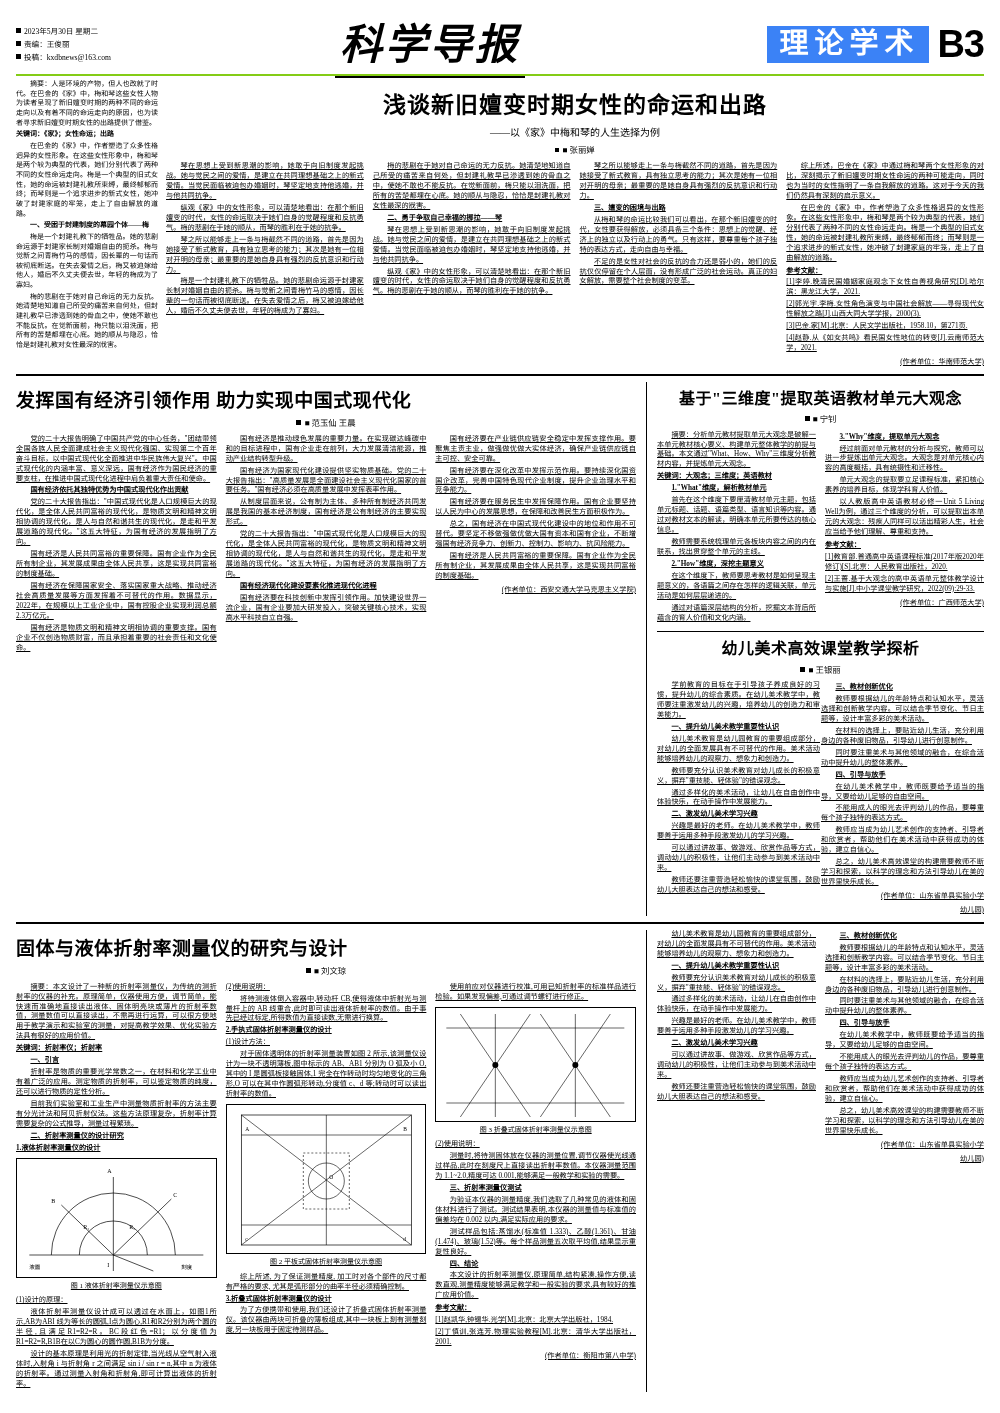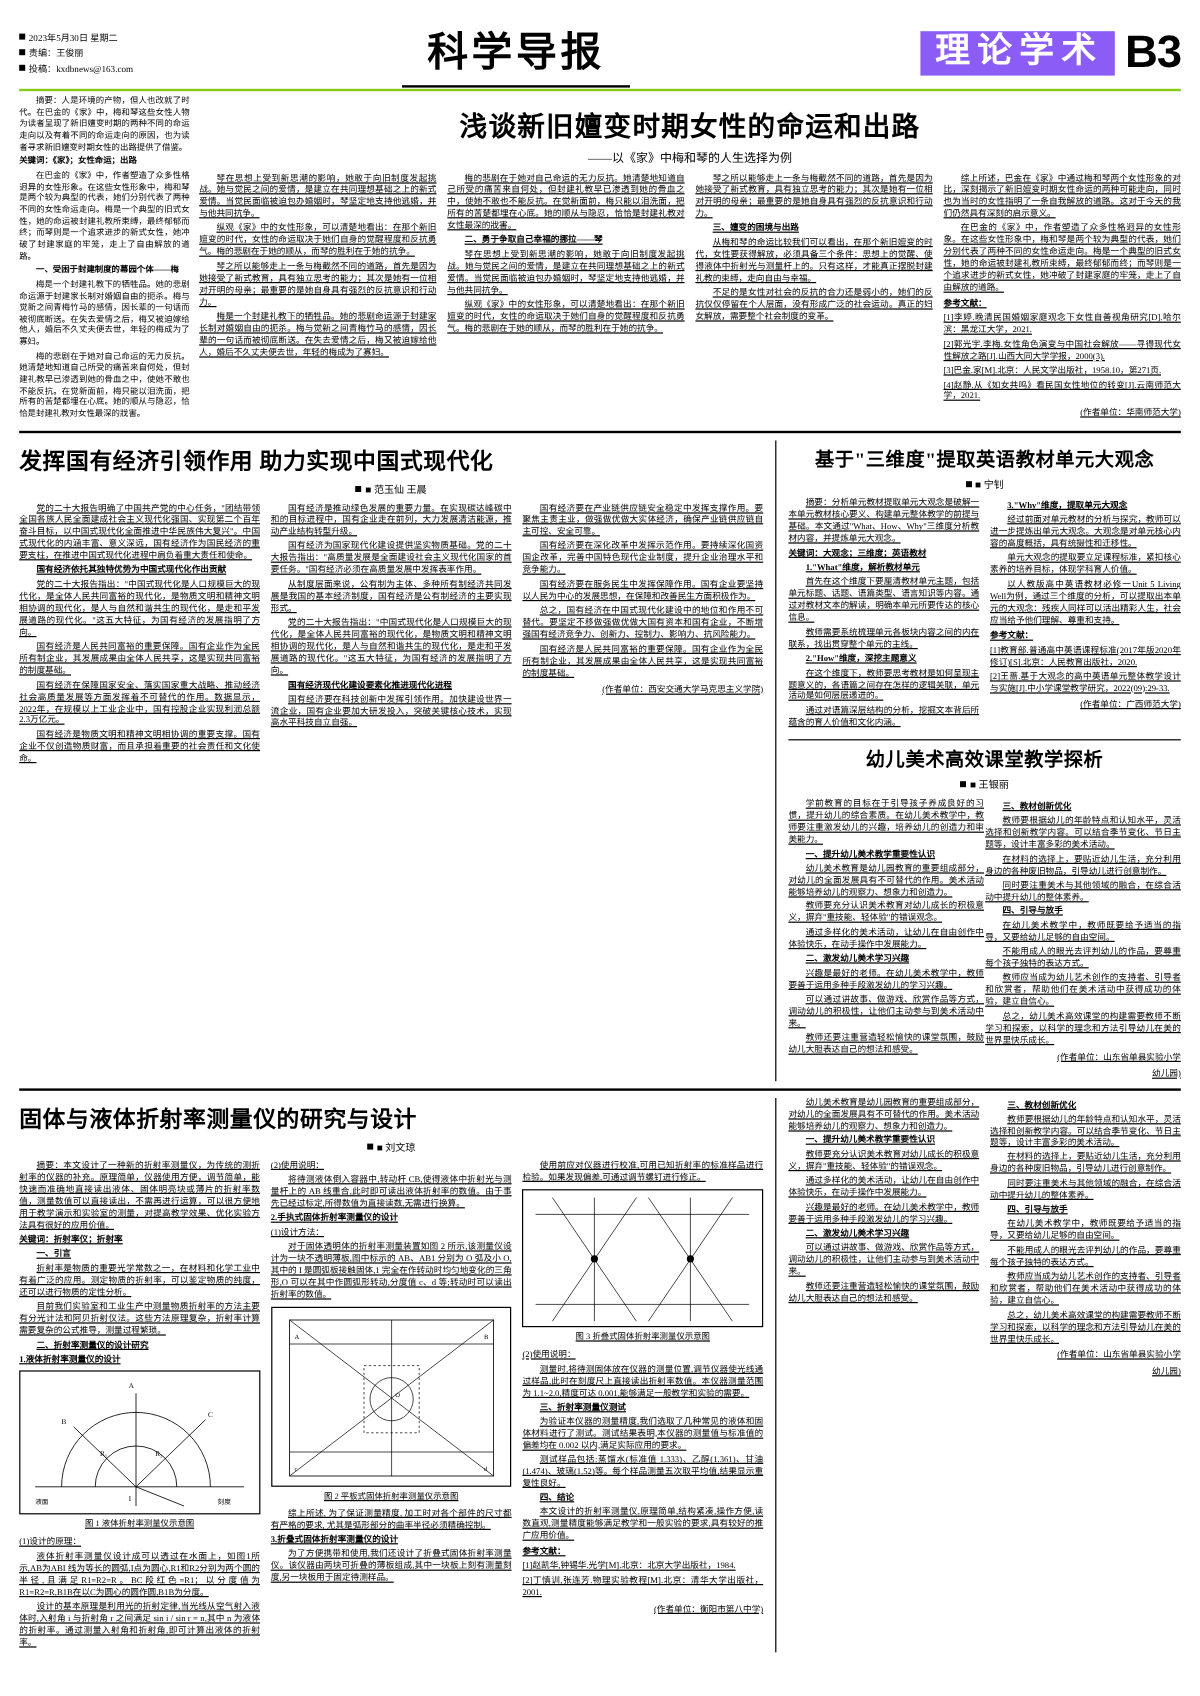--- a/index.html
+++ b/index.html
@@ -16,27 +16,28 @@
   .page { width:1000px; height:1413px; padding:14px 16px 8px 16px; position:relative; }
 
   
   .masthead { display:flex; align-items:center; height:62px; border-bottom:2px solid #84cc16; padding-bottom:1px; }
   .mast-left { width:150px; padding-top:4px; font-size:7.6px; line-height:1.7; }
   .mast-left div { white-space:nowrap; }
   .sq { display:inline-block; width:5px; height:5px; background:#000; margin-right:3px; vertical-align:1px; }
   .mast-center { flex:1; text-align:center; position:relative; }
   .logo-cn {
     font-family:"Liberation Serif",serif;
-    font-size:34px; font-weight:bold; letter-spacing:3px;
+    font-size:42px; font-weight:bold; letter-spacing:3px;
+    font-style:italic;
     padding-top:8px;
   }
   .logo-rule { width:190px; height:2px; background:#000; margin:2px auto 0; }
   .mast-right { width:290px; display:flex; align-items:center; justify-content:flex-end; padding-top:2px; }
   .badge {
-    background:#8b5cf6; color:#fff; font-weight:bold; font-size:29px;
+    background:#3b82f6; color:#fff; font-weight:bold; font-size:29px;
     letter-spacing:6px; padding:2px 10px 4px 12px; line-height:1.1;
     position:relative;
   }
   .bpage { font-size:38px; font-weight:bold; margin-left:8px; letter-spacing:-1px; font-family:"Liberation Sans",sans-serif;}
 
   
   .cols { display:flex; gap:10px; }
   .col { flex:1;text-decoration:underline; }
   hr.thin { border:0; border-top:1px solid #000; margin:6px 0; }
   hr.thick { border:0; border-top:2px solid #000; margin:6px 0; }
@@ -110,37 +111,38 @@
         <p class="kw bold">关键词：《家》；女性命运；出路</p>
         <p>在巴金的《家》中，作者塑造了众多性格迥异的女性形象。在这些女性形象中，梅和琴是两个较为典型的代表，她们分别代表了两种不同的女性命运走向。梅是一个典型的旧式女性，她的命运被封建礼教所束缚，最终郁郁而终；而琴则是一个追求进步的新式女性，她冲破了封建家庭的牢笼，走上了自由解放的道路。</p>
         <p class="sec-h">一、受困于封建制度的幕园个体——梅</p>
         <p>梅是一个封建礼教下的牺牲品。她的悲剧命运源于封建家长制对婚姻自由的扼杀。梅与觉新之间青梅竹马的感情，因长辈的一句话而被彻底断送。在失去爱情之后，梅又被迫嫁给他人，婚后不久丈夫便去世，年轻的梅成为了寡妇。</p>
         <p>梅的悲剧在于她对自己命运的无力反抗。她清楚地知道自己所受的痛苦来自何处，但封建礼教早已渗透到她的骨血之中，使她不敢也不能反抗。在觉新面前，梅只能以泪洗面，把所有的苦楚都埋在心底。她的顺从与隐忍，恰恰是封建礼教对女性最深的戕害。</p>
       </div>
 
       <div style="flex:1;">
         <div class="art-title-main">浅谈新旧嬗变时期女性的命运和出路</div>
         <div class="art-sub">——以《家》中梅和琴的人生选择为例</div>
+        <div class="byline"><span class="sq"></span><span>■ 张丽婵</span></div>
         <div class="cols" style="gap:9px;">
           <div class="col">
             <p>琴在思想上受到新思潮的影响，她敢于向旧制度发起挑战。她与觉民之间的爱情，是建立在共同理想基础之上的新式爱情。当觉民面临被迫包办婚姻时，琴坚定地支持他逃婚，并与他共同抗争。</p>
             <p>纵观《家》中的女性形象，可以清楚地看出：在那个新旧嬗变的时代，女性的命运取决于她们自身的觉醒程度和反抗勇气。梅的悲剧在于她的顺从，而琴的胜利在于她的抗争。</p>
             <p>琴之所以能够走上一条与梅截然不同的道路，首先是因为她接受了新式教育，具有独立思考的能力；其次是她有一位相对开明的母亲；最重要的是她自身具有强烈的反抗意识和行动力。</p>
             <p>梅是一个封建礼教下的牺牲品。她的悲剧命运源于封建家长制对婚姻自由的扼杀。梅与觉新之间青梅竹马的感情，因长辈的一句话而被彻底断送。在失去爱情之后，梅又被迫嫁给他人，婚后不久丈夫便去世，年轻的梅成为了寡妇。</p>
           </div>
           <div class="col">
             <p>梅的悲剧在于她对自己命运的无力反抗。她清楚地知道自己所受的痛苦来自何处，但封建礼教早已渗透到她的骨血之中，使她不敢也不能反抗。在觉新面前，梅只能以泪洗面，把所有的苦楚都埋在心底。她的顺从与隐忍，恰恰是封建礼教对女性最深的戕害。</p>
             <p class="sec-h">二、勇于争取自己幸福的挪拉——琴</p>
             <p>琴在思想上受到新思潮的影响，她敢于向旧制度发起挑战。她与觉民之间的爱情，是建立在共同理想基础之上的新式爱情。当觉民面临被迫包办婚姻时，琴坚定地支持他逃婚，并与他共同抗争。</p>
             <p>纵观《家》中的女性形象，可以清楚地看出：在那个新旧嬗变的时代，女性的命运取决于她们自身的觉醒程度和反抗勇气。梅的悲剧在于她的顺从，而琴的胜利在于她的抗争。</p>
           </div>
           <div class="col">
             <p>琴之所以能够走上一条与梅截然不同的道路，首先是因为她接受了新式教育，具有独立思考的能力；其次是她有一位相对开明的母亲；最重要的是她自身具有强烈的反抗意识和行动力。</p>
             <p class="sec-h">三、嬗变的困境与出路</p>
-            <p>从梅和琴的命运比较我们可以看出，在那个新旧嬗变的时代，女性要获得解放，必须具备三个条件：思想上的觉醒、使得液体中折射光与测量杆上的。只有这样，才能真正摆脱封建礼教的束缚，走向自由与幸福。</p>
+            <p>从梅和琴的命运比较我们可以看出，在那个新旧嬗变的时代，女性要获得解放，必须具备三个条件：思想上的觉醒、经济上的独立以及行动上的勇气。只有这样，要尊重每个孩子独特的表达方式，走向自由与幸福。</p>
             <p>不足的是女性对社会的反抗的合力还是弱小的，她们的反抗仅仅停留在个人层面，没有形成广泛的社会运动。真正的妇女解放，需要整个社会制度的变革。</p>
           </div>
           <div class="col">
             <p>综上所述，巴金在《家》中通过梅和琴两个女性形象的对比，深刻揭示了新旧嬗变时期女性命运的两种可能走向，同时也为当时的女性指明了一条自我解放的道路。这对于今天的我们仍然具有深刻的启示意义。</p>
             <p>在巴金的《家》中，作者塑造了众多性格迥异的女性形象。在这些女性形象中，梅和琴是两个较为典型的代表，她们分别代表了两种不同的女性命运走向。梅是一个典型的旧式女性，她的命运被封建礼教所束缚，最终郁郁而终；而琴则是一个追求进步的新式女性，她冲破了封建家庭的牢笼，走上了自由解放的道路。</p>
             <div class="refs">
               <p class="bold">参考文献：</p>
               <p>[1]李婷.晚清民国婚姻家庭观念下女性自善视角研究[D].哈尔滨：黑龙江大学，2021.</p>
               <p>[2]郭光宇.李梅.女性角色演变与中国社会解放——寻得现代女性解放之路[J].山西大同大学学报，2000(3).</p>
               <p>[3]巴金.家[M].北京：人民文学出版社，1958.10，第271页.</p>

